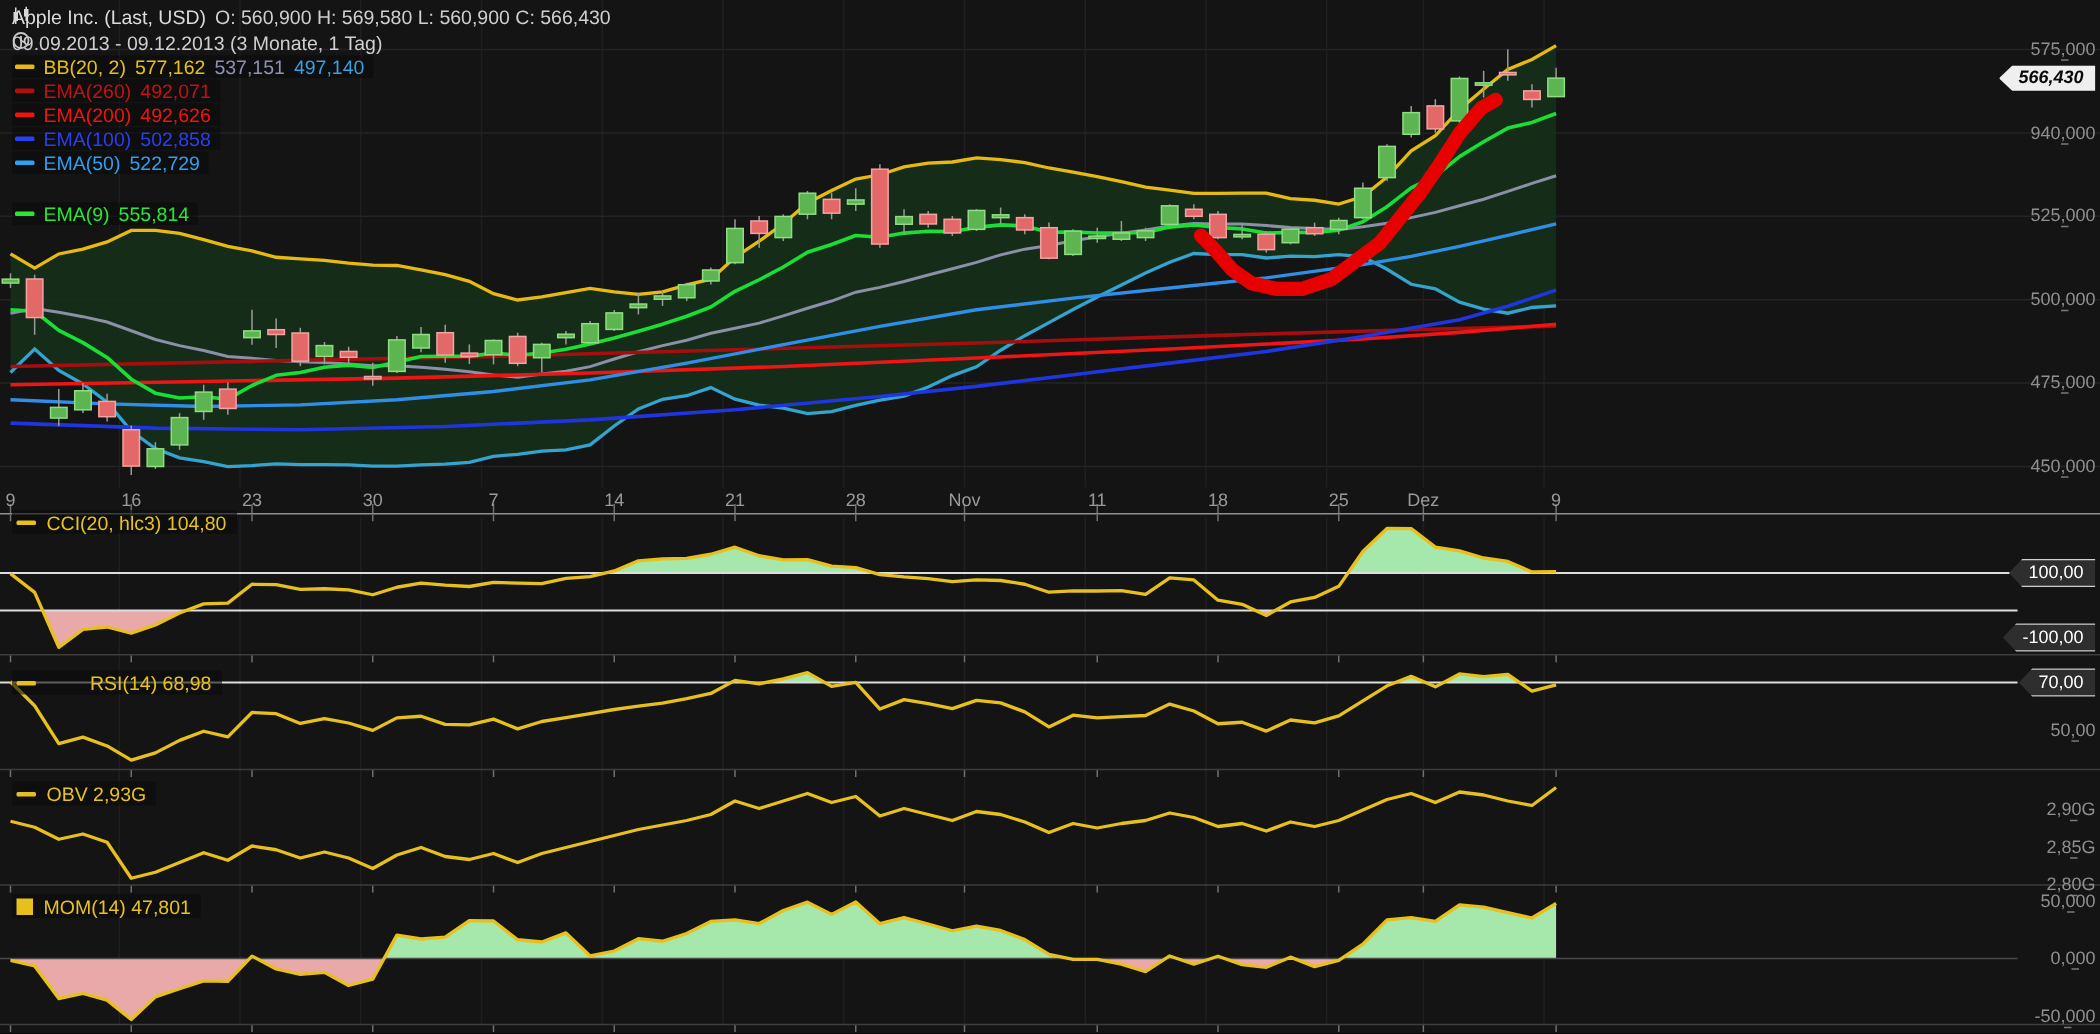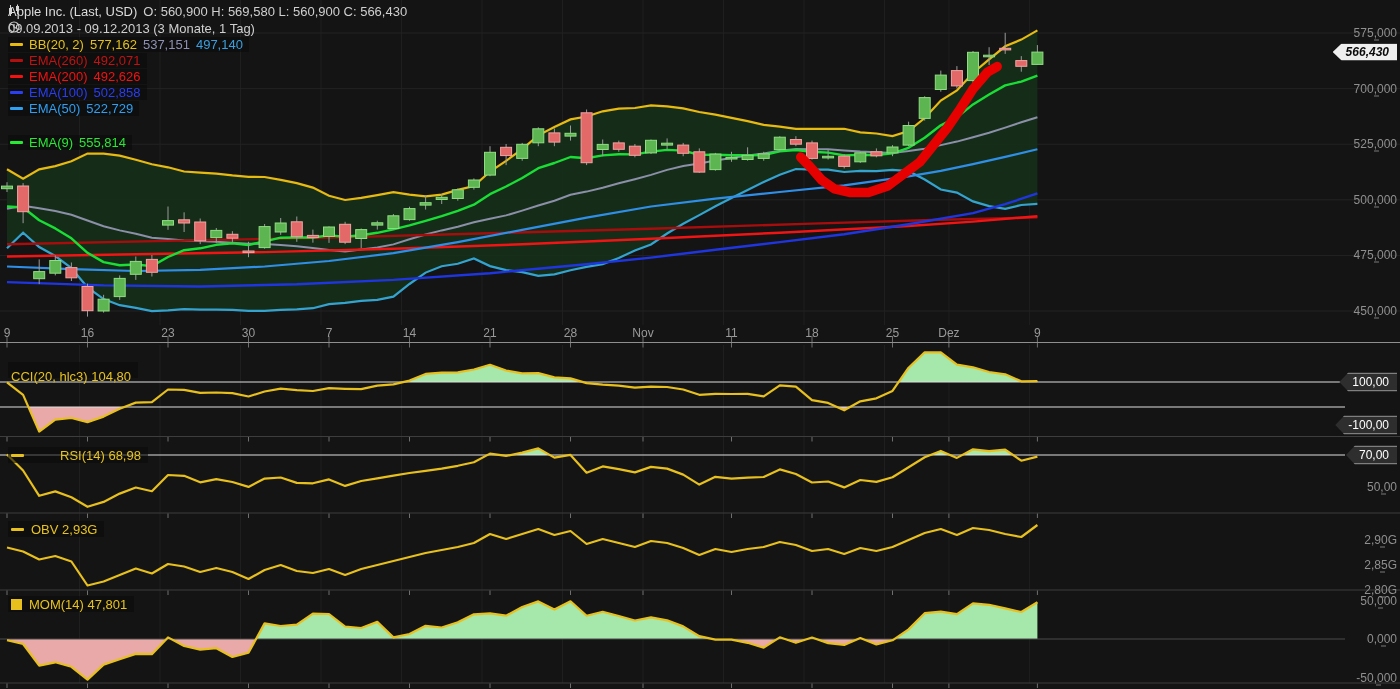--- a/index.html
+++ b/index.html
@@ -393,21 +393,21 @@
           <span style="color: rgb(47, 159, 242);">EMA(50)</span>
           <span style="color: rgb(47, 159, 242);">522,729</span>
         </div>
         <div class="legrow" style="top: 135px;">
           <span class="sw" style="background: rgb(39, 232, 51);"></span>
           <span style="color: rgb(39, 232, 51);">EMA(9)</span>
           <span style="color: rgb(39, 232, 51);">555,814</span>
         </div>
       </div>
     <div id="paneLabels">
-        <div class="panelab" style="top: 362px; flex-direction: column;">
+        <div class="panelab" style="top: 340px;">
           <span class="sw" style="background: rgb(232, 192, 29);"></span>
           <span>CCI(20, hlc3)  104,80</span>
         </div>
         <div class="panelab" style="top: 447px; gap: 36px;">
           <span class="sw" style="background: rgb(232, 192, 29);"></span>
           <span>RSI(14)  68,98</span>
         </div>
         <div class="panelab" style="top: 521px;">
           <span class="sw" style="background: rgb(232, 192, 29);"></span>
           <span>OBV  2,93G</span>
@@ -416,21 +416,21 @@
           <span class="swsq" style="background: rgb(232, 192, 29);"></span>
           <span>MOM(14)  47,801</span>
         </div>
       </div>
     <div id="axisLabels">
         <div class="axlab" style="top: 33px;">
           <span>575,000</span>
           <span class="tick"></span>
         </div>
         <div class="axlab" style="top: 88.6px;">
-          <span>700,000</span>
+          <span>940,000</span>
           <span class="tick"></span>
         </div>
         <div class="axlab" style="top: 144.2px;">
           <span>525,000</span>
           <span class="tick"></span>
         </div>
         <div class="axlab" style="top: 199.8px;">
           <span>500,000</span>
           <span class="tick"></span>
         </div>

